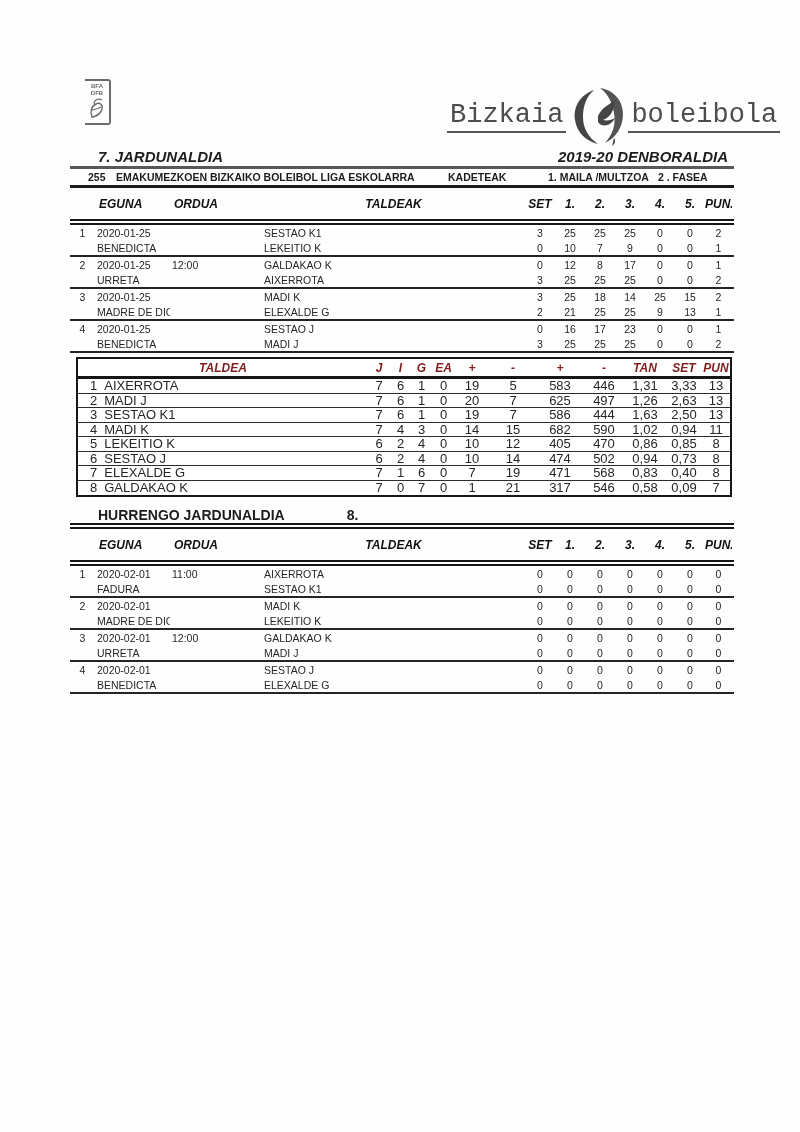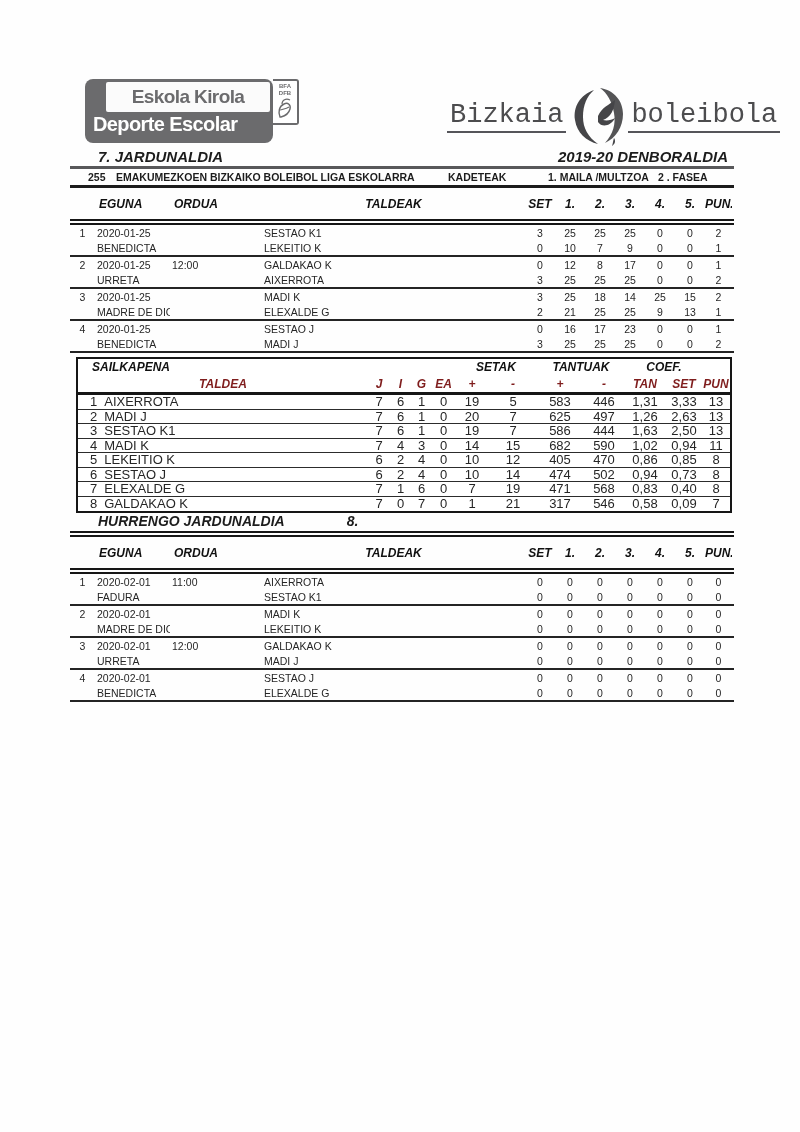--- a/index.html
+++ b/index.html
@@ -60,36 +60,30 @@
   .st-h1 .g-tant  { grid-column:8 / span 2; }
   .st-h1 .g-coef  { grid-column:10 / span 2; }
   .st-h2 { height:17px; font-size:12px; font-weight:bold; font-style:italic; color:#7f1d1d; }
   .st-hrule { height:3px; background:#161616; }
   .st-row { height:14.5px; font-size:13px; border-bottom:1.5px solid #2c2c2c; }
   .st-row:last-of-type { border-bottom:none; }
   .st-team { padding-left:12px; }
   .st-team .tm { margin-left:7px; }
 
   
-  .next-title { display:flex; height:18px; padding-left:28px;
-                font-size:14px; font-weight:bold; font-style:italic; color:#1c1c1c; }
+  .next-title { display:flex; align-items:flex-end; height:18px; margin-top:8px; padding-left:28px;
+                font-size:14px; font-weight:bold; color:#1c1c1c; }
   .next-title .num { margin-left:62px; }
 </style>
 </head>
 <body>
 
 <div class="page">
 
   <div class="logo-eskola">
-    <div class="ek-box">
-      <div class="ek-white">
-        <span>Eskola Kirola</span>
-      </div>
-      <div class="ek-line2">Deporte Escolar</div>
-    </div>
     <div class="ek-badge">
       <span class="b">BFA</span>
       <span class="b">DFB</span>
       <svg width="16" height="22" viewBox="0 0 16 22">
         <path d="M3 20 C1 15 2 9 7 7 C11 5 14 8 13 12 C12 16 8 19 4 20 Z" fill="none" stroke="#6b6b6d" stroke-width="1.4"></path>
         <path d="M5 7 C5 3 9 1 13 3 M3 13 C6 12 9 12 12 10" fill="none" stroke="#6b6b6d" stroke-width="1.2"></path>
       </svg>
     </div>
   </div>
 
@@ -250,26 +244,20 @@
             <span class="c cc">25</span>
             <span class="c cc">0</span>
             <span class="c cc">0</span>
             <span class="c cc">2</span>
           </div>
         </div>
 
     </div>
 
     <div class="st-table">
-      <div class="sgrid st-h1">
-        <span class="c t">SAILKAPENA</span>
-        <span class="c cc g-setak">SETAK</span>
-        <span class="c cc g-tant">TANTUAK</span>
-        <span class="c cc g-coef">COEF.</span>
-      </div>
       <div class="sgrid st-h2">
         <span class="c cc">TALDEA</span>
         <span class="c cc">J</span>
         <span class="c cc">I</span>
         <span class="c cc">G</span>
         <span class="c cc">EA</span>
         <span class="c cc">+</span>
         <span class="c cc">-</span>
         <span class="c cc">+</span>
         <span class="c cc">-</span>

